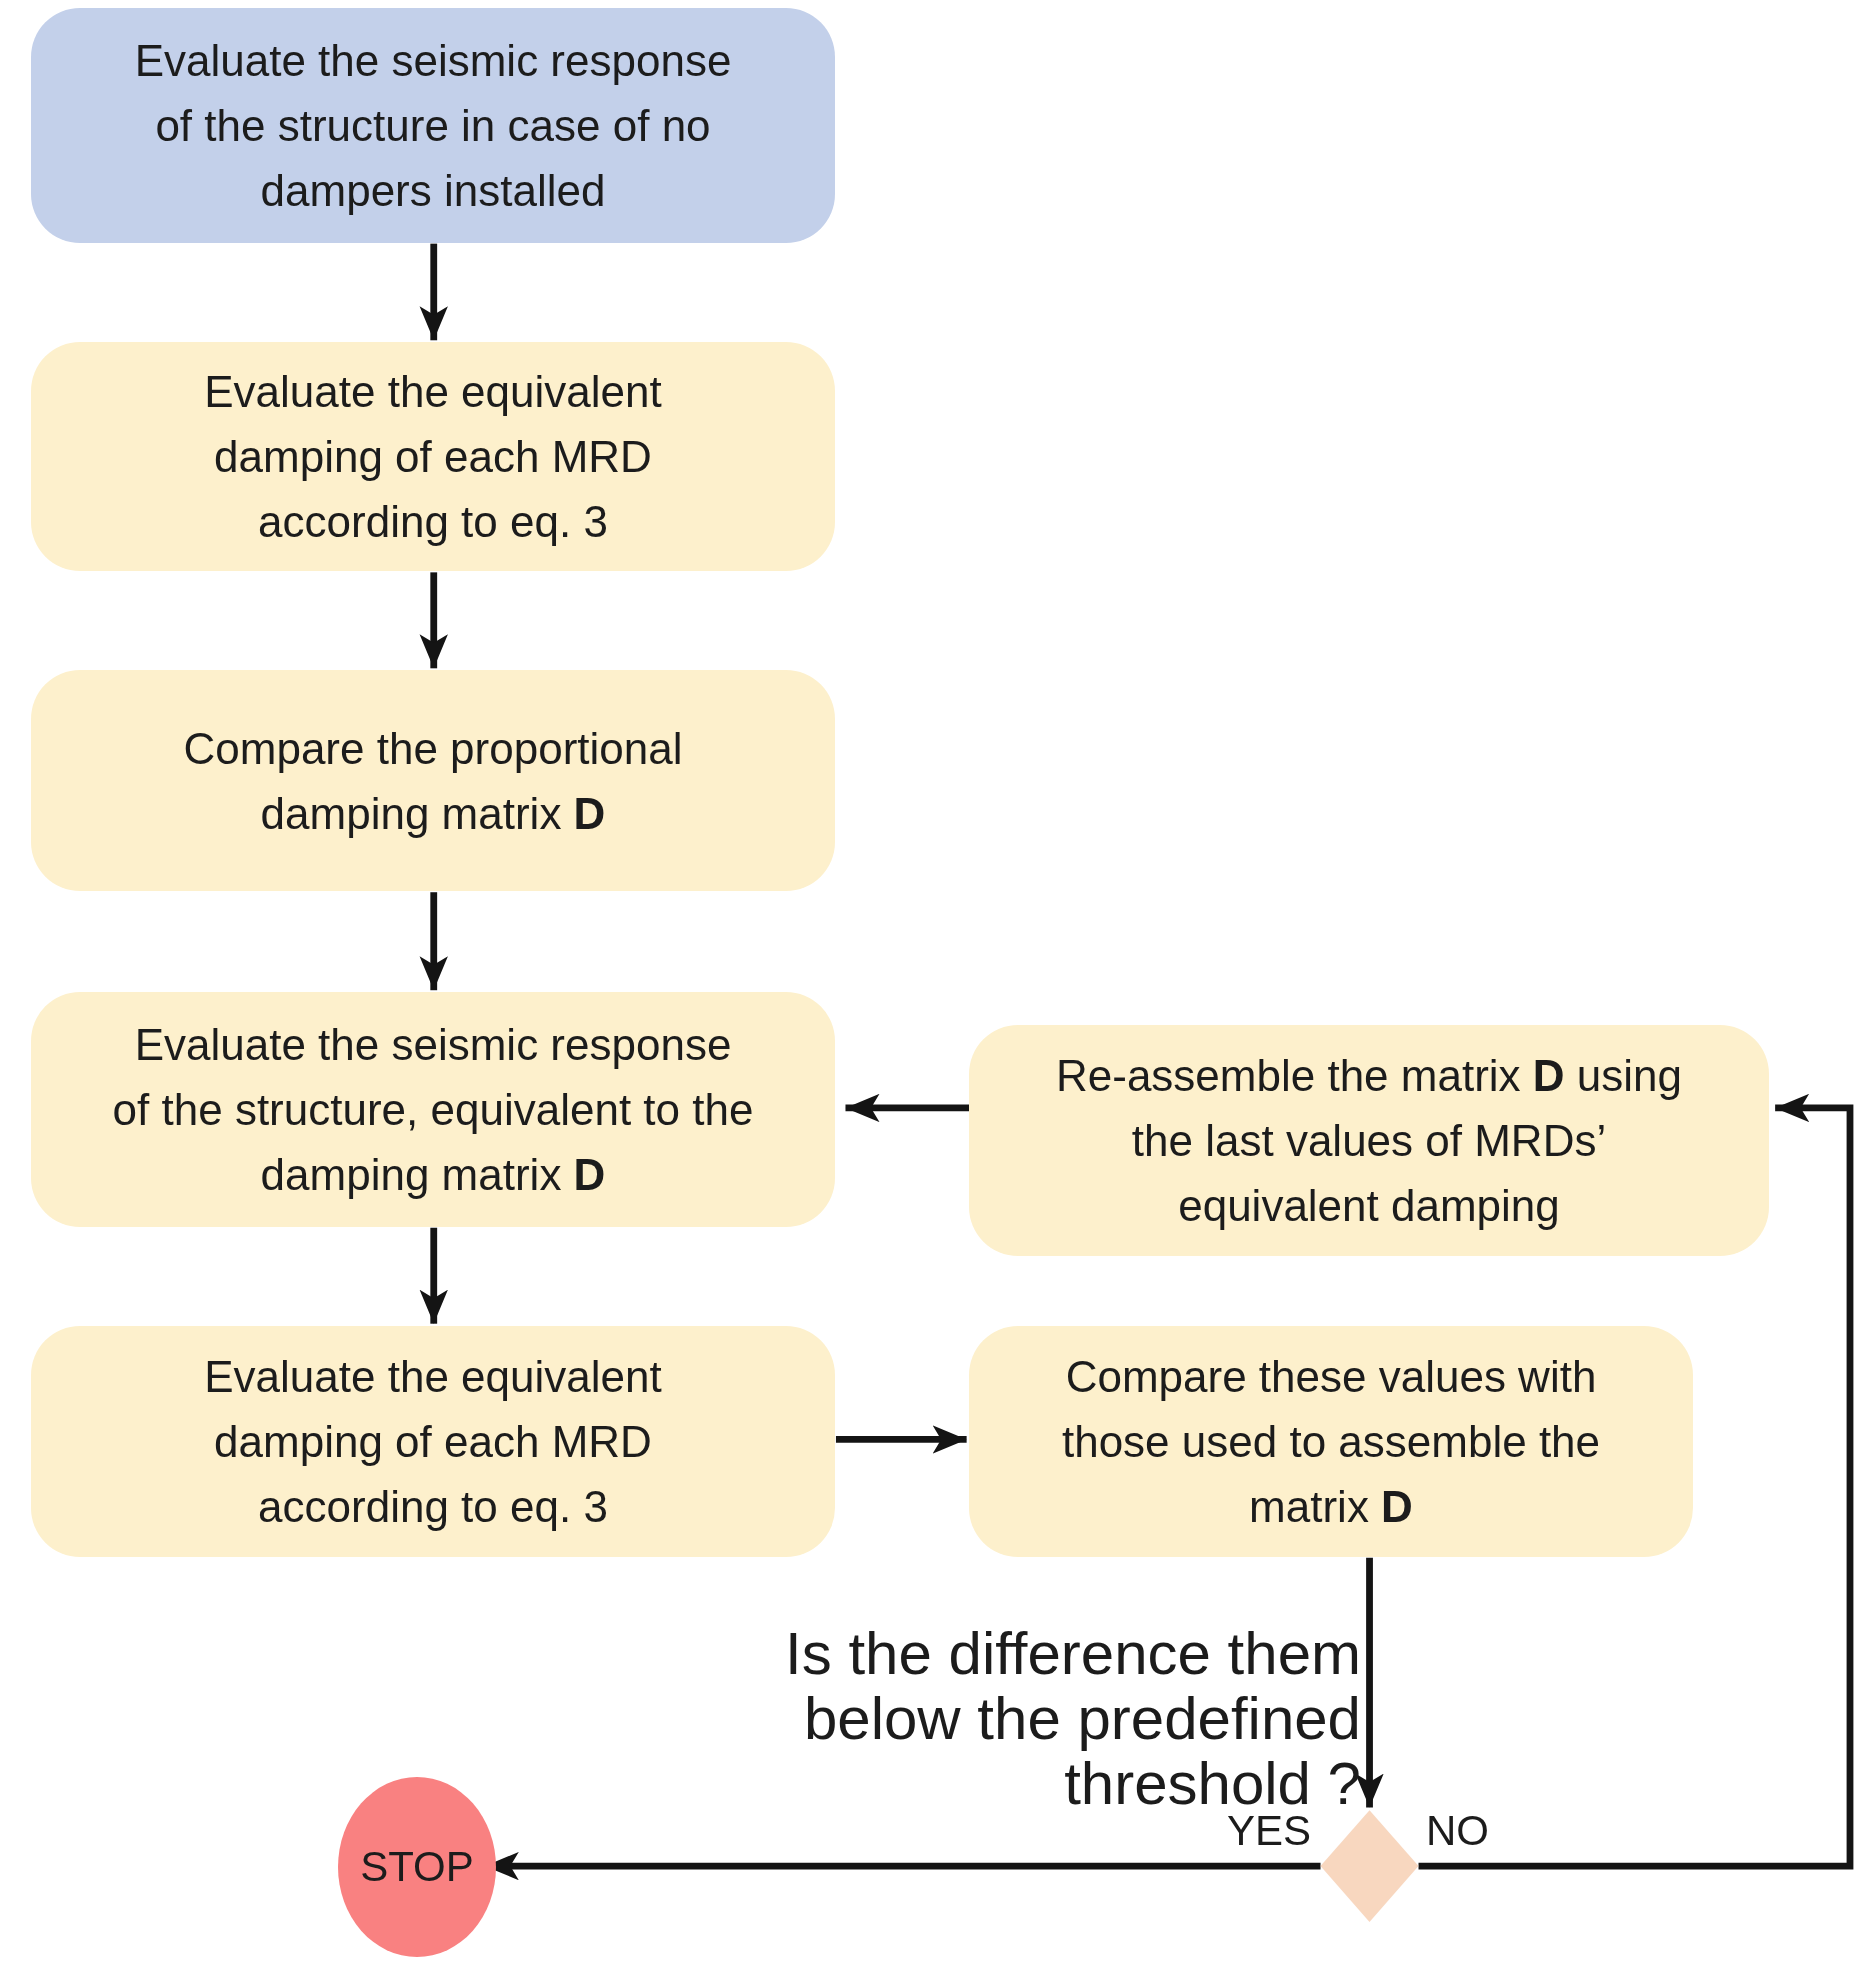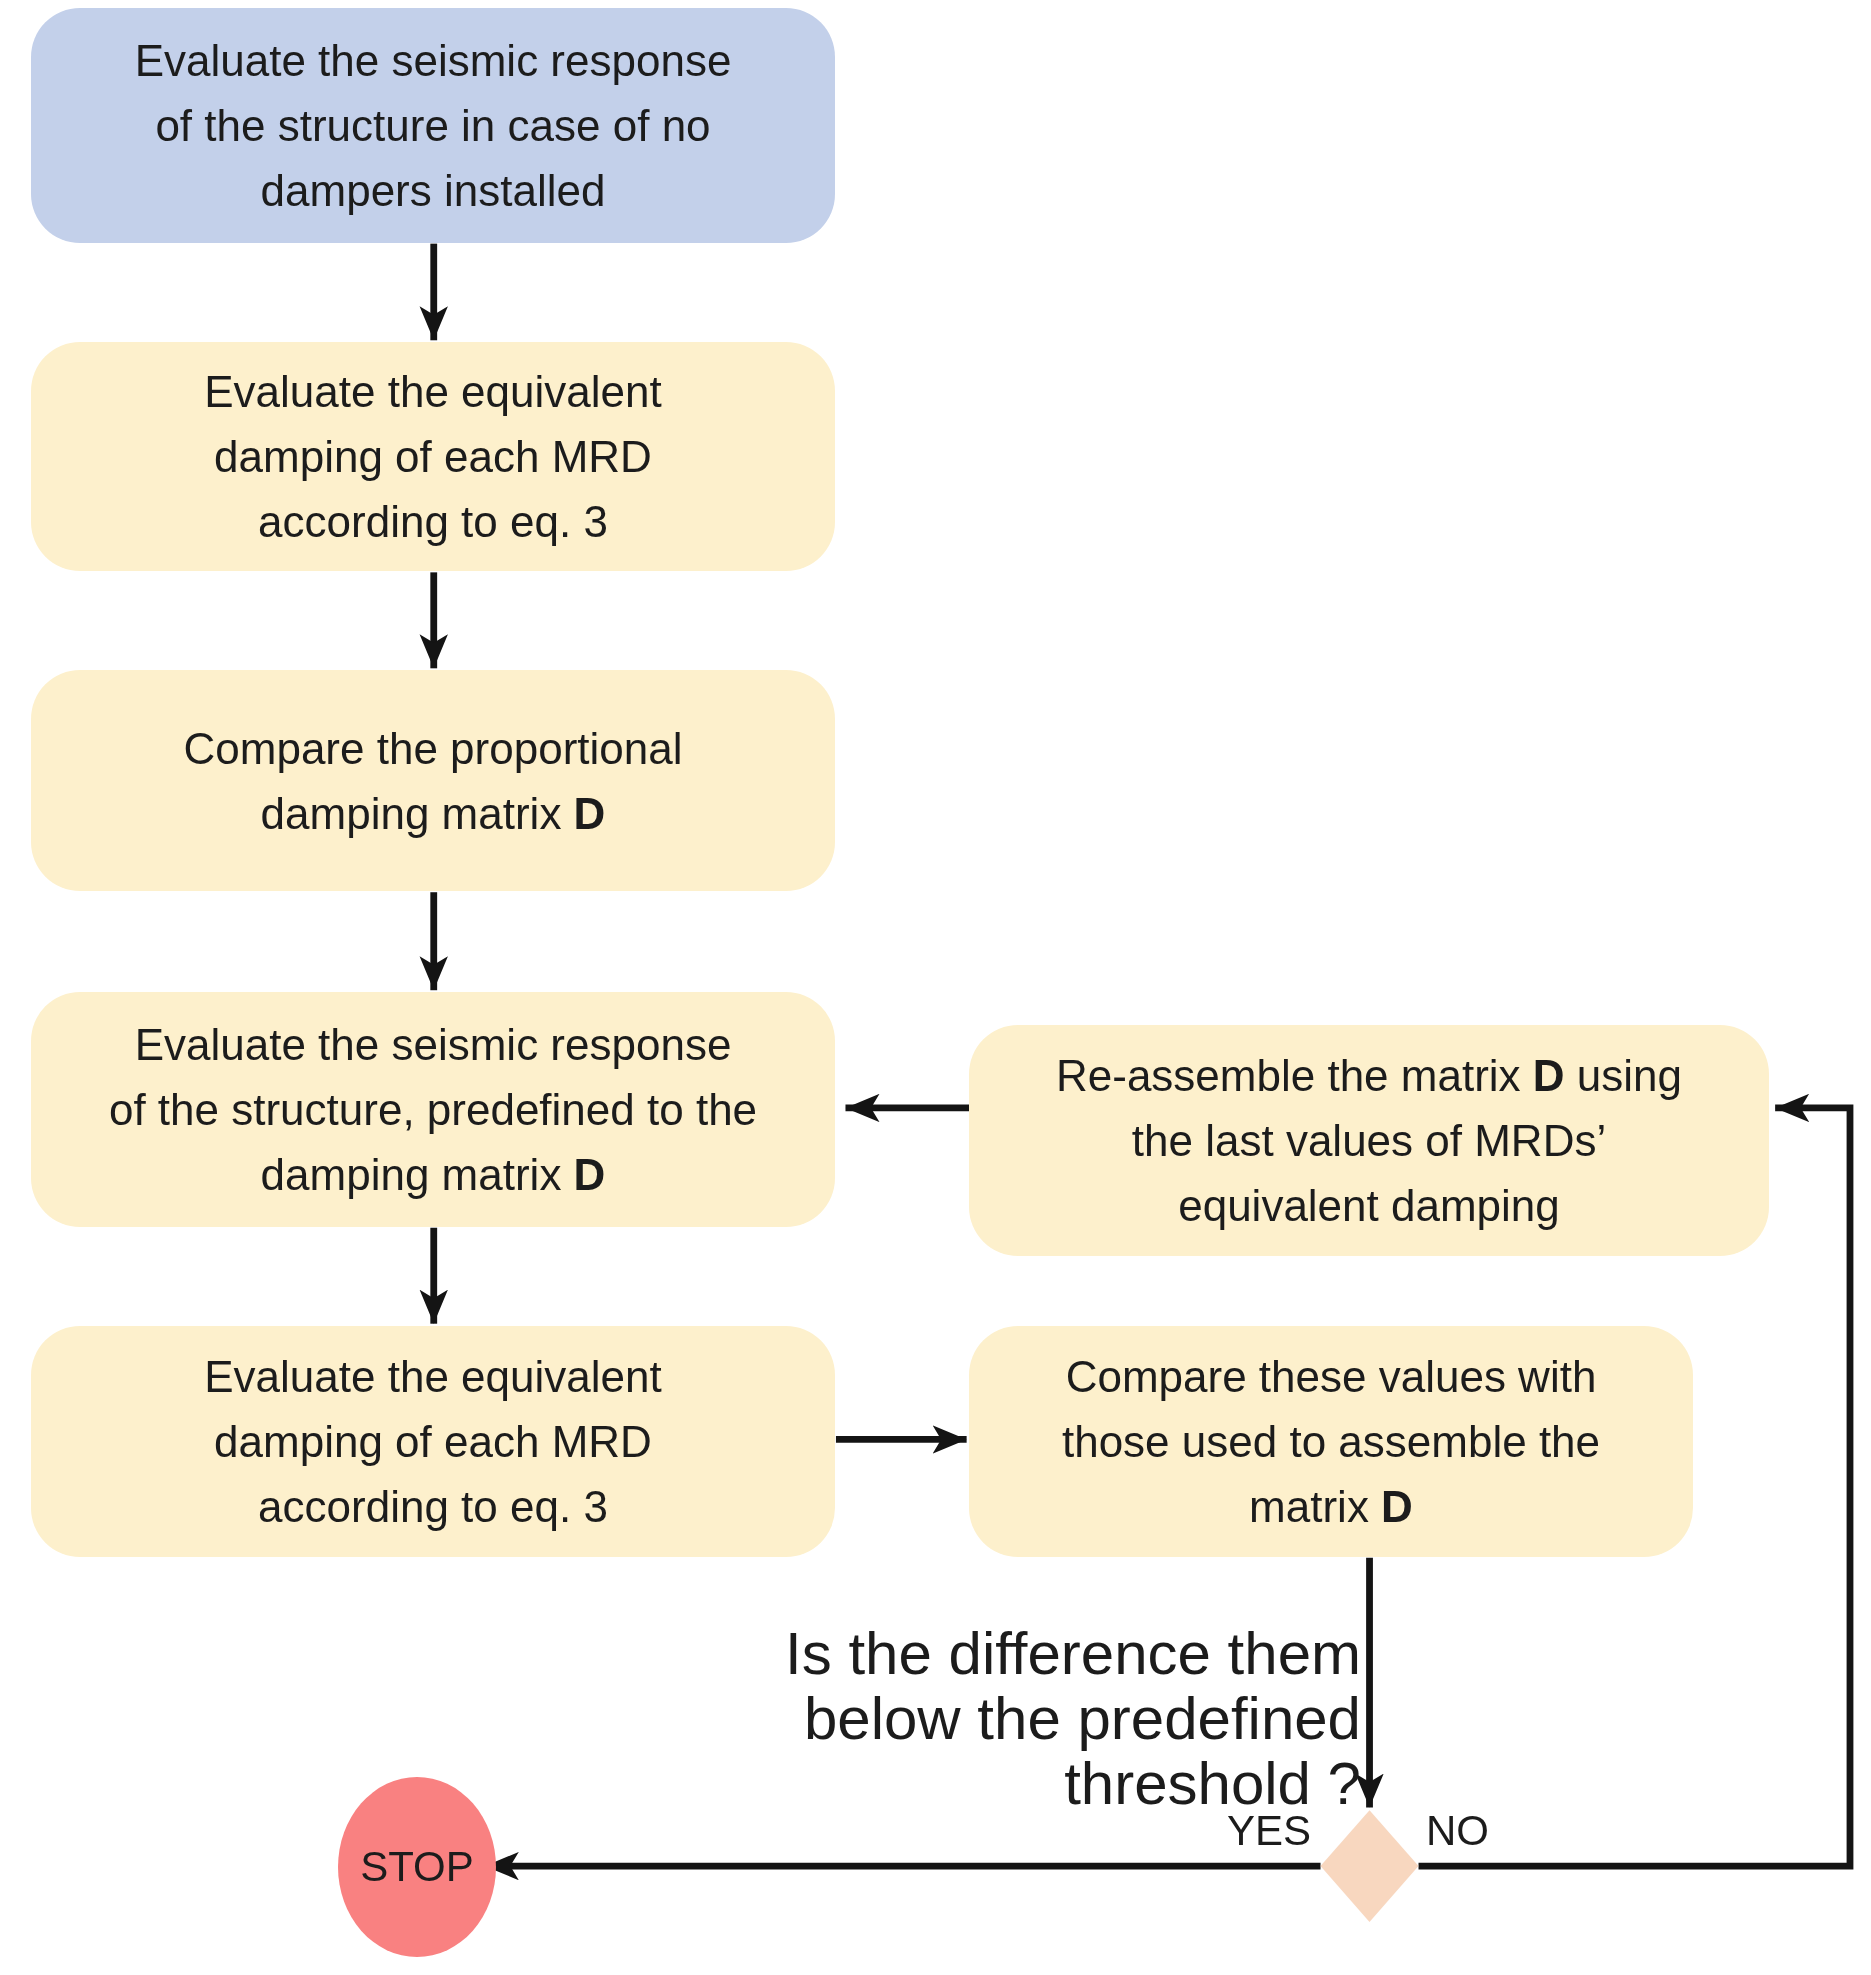--- a/index.html
+++ b/index.html
@@ -130,21 +130,21 @@
     <div class="tline">according to eq. 3</div>
   </div>
 
   <div class="node process" style="left:31px;top:670px;width:804px;height:221px;">
     <div class="tline">Compare the proportional</div>
     <div class="tline"><span>damping matrix </span><b>D</b></div>
   </div>
 
   <div class="node process" style="left:31px;top:992px;width:804px;height:235px;">
     <div class="tline">Evaluate the seismic response</div>
-    <div class="tline">of the structure, predefined to the</div>
+    <div class="tline">of the structure, equivalent to the</div>
     <div class="tline"><span>damping matrix </span><b>D</b></div>
   </div>
 
   <div class="node process" style="left:31px;top:1326px;width:804px;height:231px;">
     <div class="tline">Evaluate the equivalent</div>
     <div class="tline">damping of each MRD</div>
     <div class="tline">according to eq. 3</div>
   </div>
 
   <div class="node process" style="left:969px;top:994px;width:800px;height:231px;margin-top:31px;">

